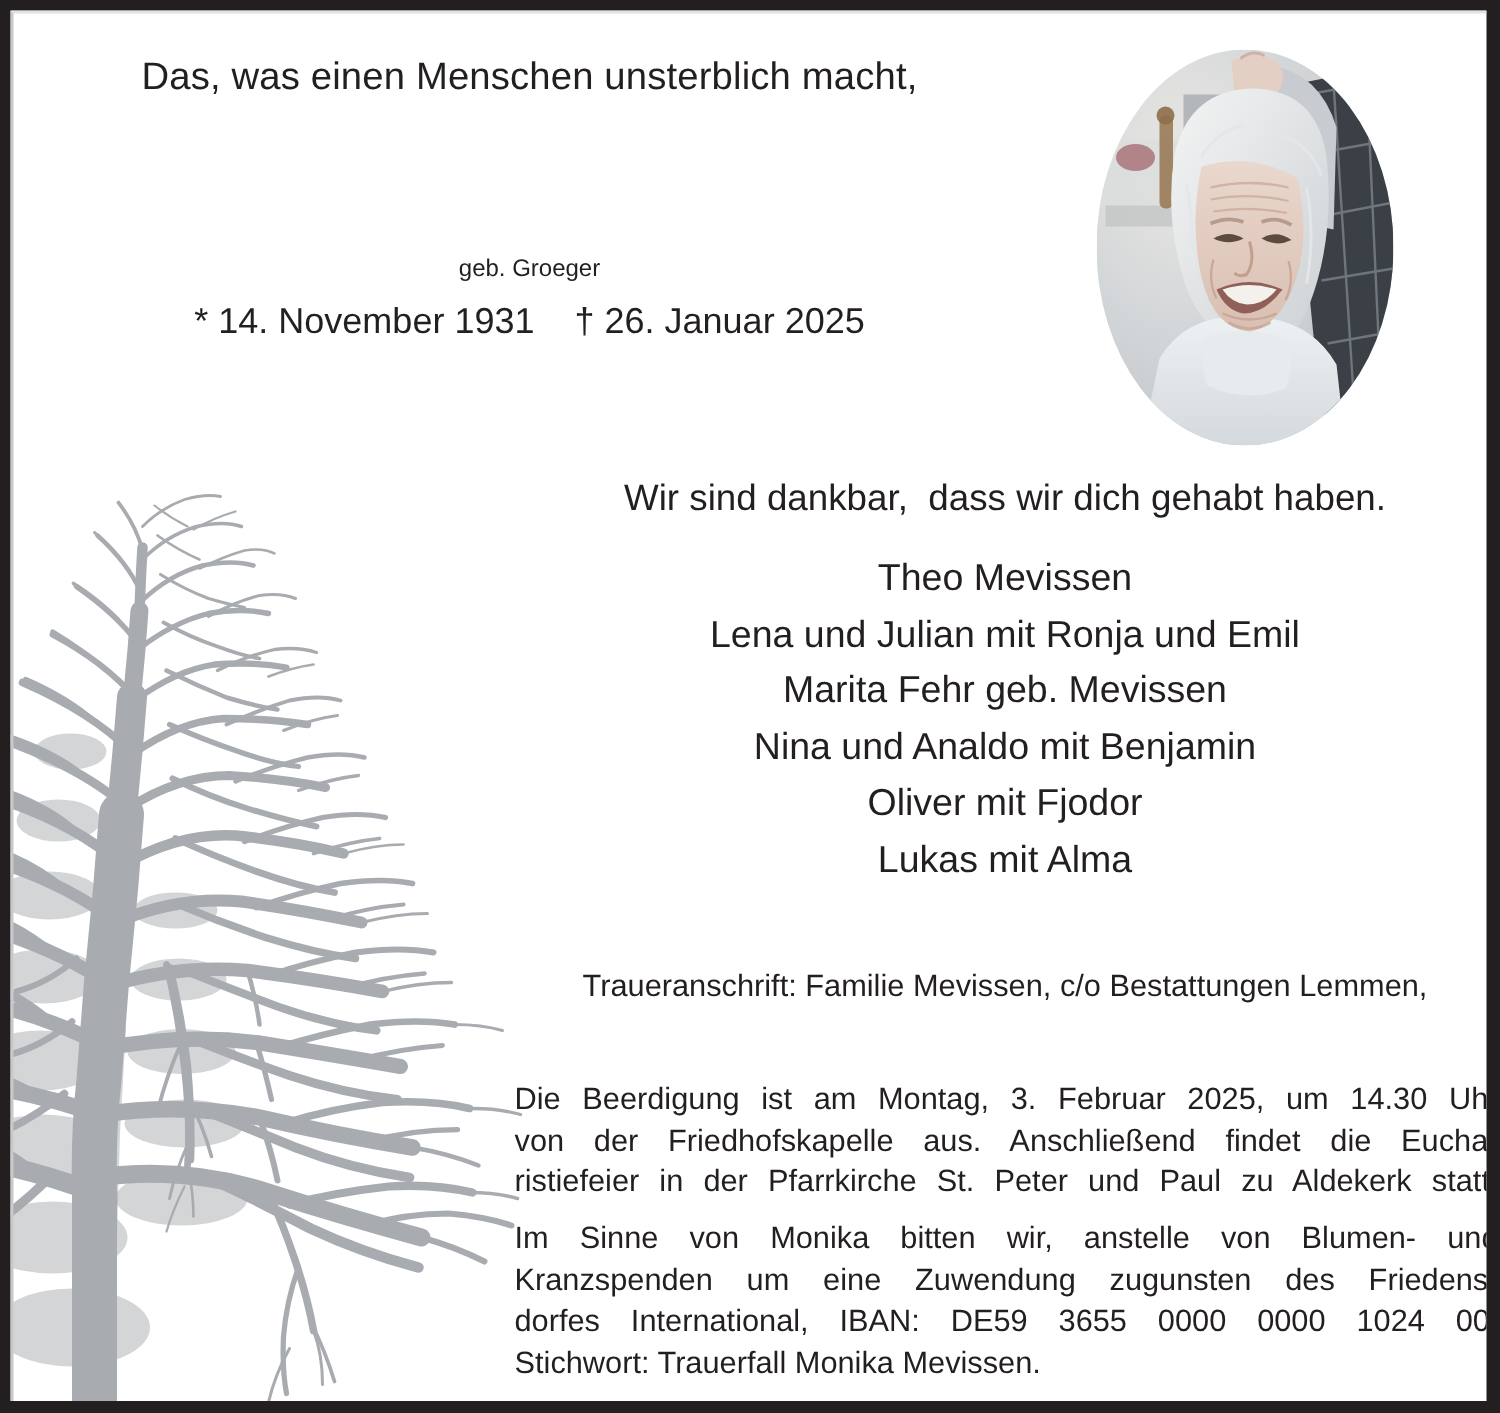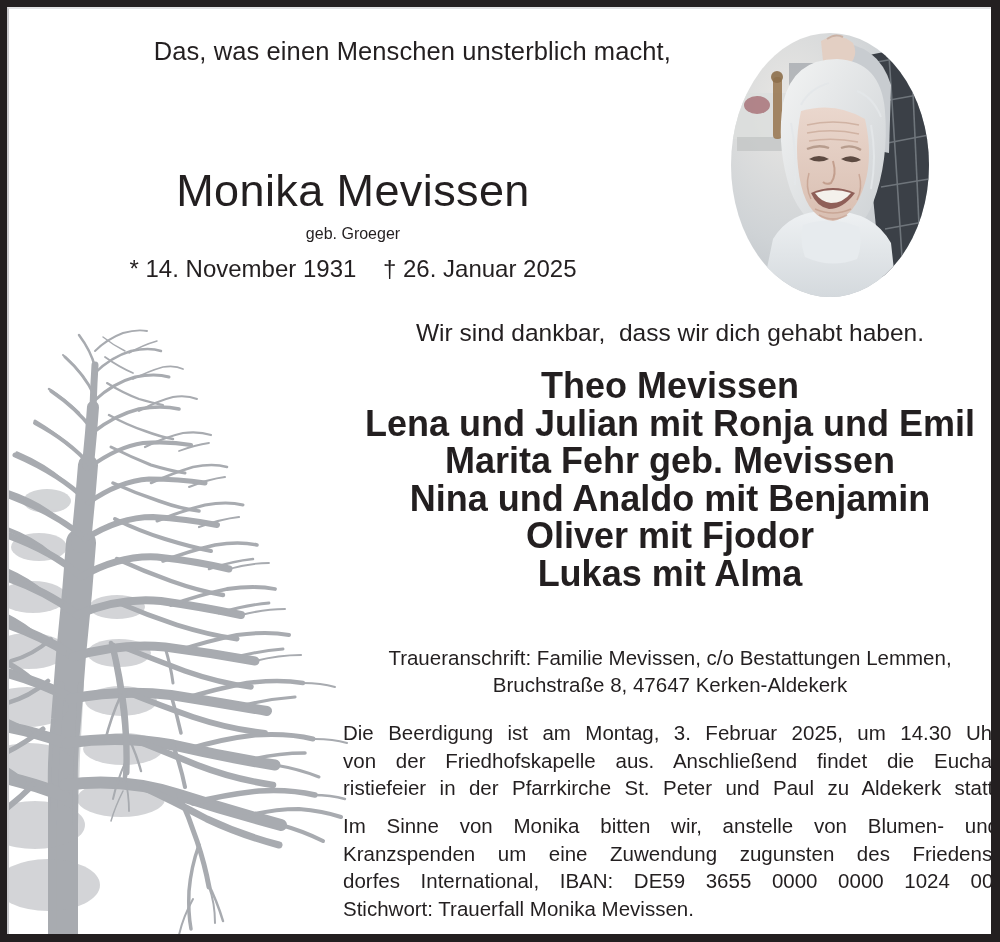--- a/index.html
+++ b/index.html
@@ -60,21 +60,21 @@
   }
   #portrait svg { display: block; width: 100%; height: 100%; }
 
   
   .txt { position: absolute; z-index: 4; color: #231f20; }
 
   #epitaph {
     left: 28px;
     top: 28px;
     width: 636px;
-    text-align: right;
+    text-align: center;
     font-size: 25.5px;
     line-height: 33px;
     font-weight: 300;
     letter-spacing: 0.1px;
   }
   #epitaph .line { display: block; white-space: pre; }
 
   #name-block {
     left: 28px;
     top: 157px;
@@ -113,23 +113,23 @@
     line-height: 32px;
     font-weight: 300;
     white-space: pre;
   }
 
   #survivors {
     left: 336px;
     top: 360px;
     width: 654px;
     text-align: center;
-    font-size: 36px;
+    font-size: 25px;
     line-height: 37.5px;
-    font-weight: 700;
+    font-weight: 400;
   }
   #survivors .line { display: block; white-space: pre; }
 
   #mourning-address {
     left: 336px;
     top: 637px;
     width: 654px;
     text-align: center;
     font-size: 20.5px;
     line-height: 27px;
@@ -407,39 +407,37 @@
         <path d="M126 58 Q142 64 150 84"></path>
       </g>
     </svg>
   </div>
 
   <div class="txt" id="epitaph">
     <span class="line">Das, was einen Menschen unsterblich macht,</span>
   </div>
 
   <div class="txt" id="name-block">
-    <div id="deceased-name">Monika Mevissen</div>
     <div id="maiden-name">geb. Groeger</div>
     <div id="dates-line">* 14. November 1931    † 26. Januar 2025</div>
   </div>
 
   <div class="txt" id="thanks-line">Wir sind dankbar,  dass wir dich gehabt haben.</div>
 
   <div class="txt" id="survivors">
     <span class="line">Theo Mevissen</span>
     <span class="line">Lena und Julian mit Ronja und Emil</span>
     <span class="line">Marita Fehr geb. Mevissen</span>
     <span class="line">Nina und Analdo mit Benjamin</span>
     <span class="line">Oliver mit Fjodor</span>
     <span class="line">Lukas mit Alma</span>
   </div>
 
   <div class="txt" id="mourning-address">
     <span class="line">Traueranschrift: Familie Mevissen, c/o Bestattungen Lemmen,</span>
-    <span class="line">Bruchstraße 8, 47647 Kerken-Aldekerk</span>
   </div>
 
   <div class="txt" id="funeral-para">
     <span class="line">Die Beerdigung ist am Montag, 3. Februar 2025, um 14.30 Uhr</span>
     <span class="line">von der Friedhofskapelle aus. Anschließend findet die Eucha-</span>
     <span class="line last">ristiefeier in der Pfarrkirche St. Peter und Paul zu Aldekerk statt.</span>
   </div>
 
   <div class="txt" id="donation-para">
     <span class="line">Im Sinne von Monika bitten wir, anstelle von Blumen- und</span>

